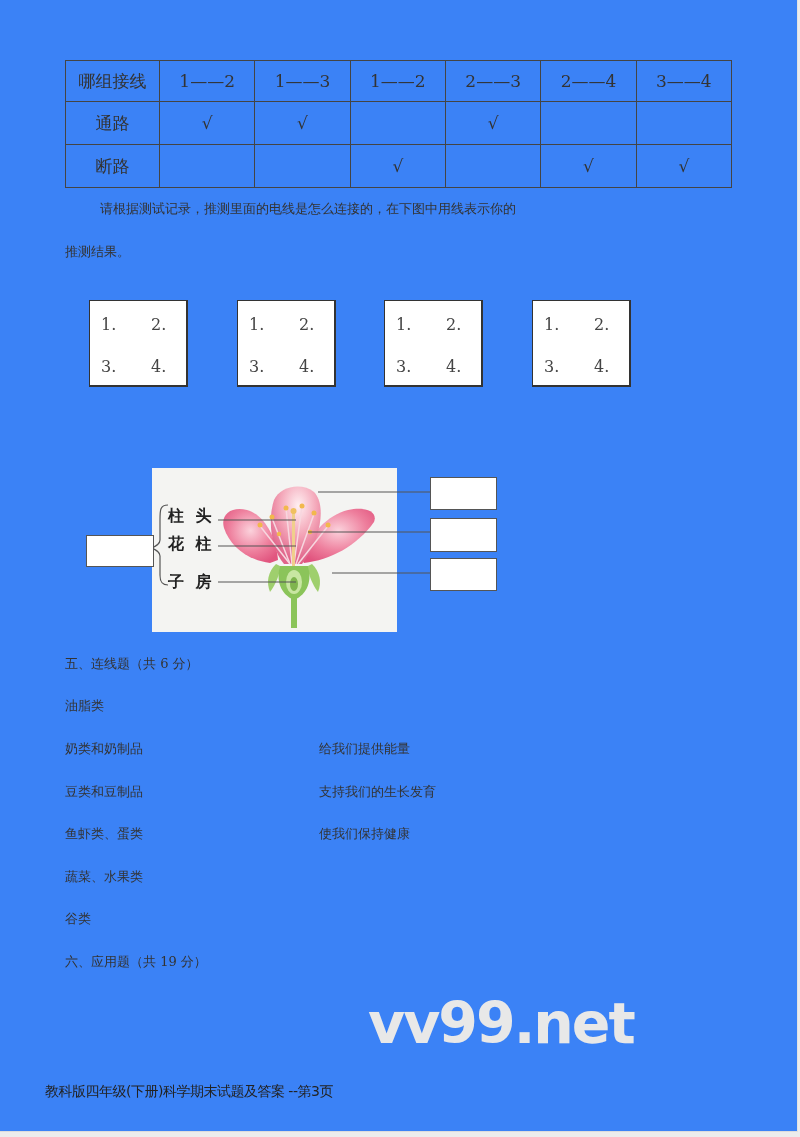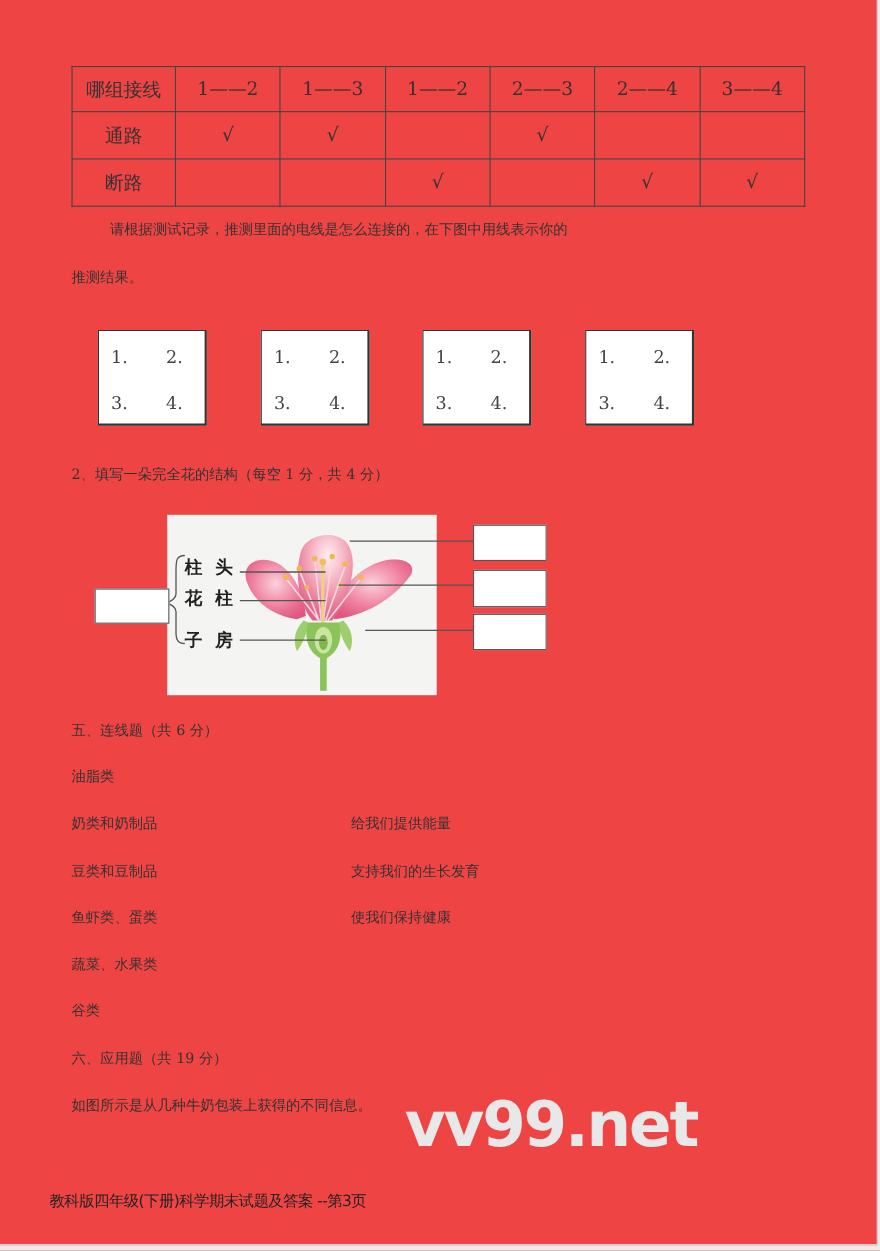--- a/index.html
+++ b/index.html
@@ -1,21 +1,21 @@
 <!DOCTYPE html>
 <html><head>
   <meta charset="utf-8">
   <style>
     html, body { margin: 0; padding: 0; }
     body {
       width: 800px; height: 1137px; background: #ececec; position: relative; overflow: hidden;
       font-family: "DejaVu Serif", "Liberation Serif", serif; color: #222;
     }
     .page {
-      position: absolute; left: 0; top: 0; width: 797px; height: 1131px; background: #ef4444;
+      position: absolute; left: 0; top: 0; width: 797px; height: 1131px; background: #3b82f6;
       border-right: 1px solid #e2e2e2; border-bottom: 1px solid #dcdcdc;
     }
     .abs { position: absolute; }
     table.wiring {
       position: absolute; left: 65px; top: 60px; width: 667px; border-collapse: collapse;
       font-size: 17px; color: #333;
     }
     table.wiring td {
       border: 1.5px solid #444; text-align: center; height: 42px; padding: 0;
     }
@@ -99,21 +99,20 @@
     <span style="left:11px; top:56px;">3.</span>
     <span style="left:61px; top:56px;">4.</span>
   </div>
   <div class="box4" style="left:532px; top:300px;">
     <span style="left:11px; top:14px;">1.</span>
     <span style="left:61px; top:14px;">2.</span>
     <span style="left:11px; top:56px;">3.</span>
     <span style="left:61px; top:56px;">4.</span>
   </div>
 
-  <div class="abs line-text" style="left:65px; top:422px;">2、填写一朵完全花的结构（每空 1 分，共 4 分）</div>
 
   <div class="flower-img">
     <svg width="245" height="164" viewBox="0 0 245 164">
       <defs>
         <radialGradient id="pet" cx="50%" cy="40%" r="65%">
           <stop offset="0%" stop-color="#fbd2dc"></stop>
           <stop offset="60%" stop-color="#ee7f9d"></stop>
           <stop offset="100%" stop-color="#e1557f"></stop>
         </radialGradient>
         <radialGradient id="petc" cx="55%" cy="25%" r="70%">
@@ -192,18 +191,17 @@
   <div class="abs line-text" style="left:65px; top:783px;">豆类和豆制品</div>
   <div class="abs line-text" style="left:65px; top:825px;">鱼虾类、蛋类</div>
   <div class="abs line-text" style="left:65px; top:868px;">蔬菜、水果类</div>
   <div class="abs line-text" style="left:65px; top:910px;">谷类</div>
 
   <div class="abs line-text" style="left:319px; top:740px;">给我们提供能量</div>
   <div class="abs line-text" style="left:319px; top:783px;">支持我们的生长发育</div>
   <div class="abs line-text" style="left:319px; top:825px;">使我们保持健康</div>
 
   <div class="abs line-text" style="left:65px; top:953px;">六、应用题（共 19 分）</div>
-  <div class="abs line-text" style="left:65px; top:996px;">如图所示是从几种牛奶包装上获得的不同信息。</div>
 
   <div class="watermark">vv99.net</div>
 
   <div class="footer">教科版四年级(下册)科学期末试题及答案 --第3页</div>
 </div>
 
 </body></html>

